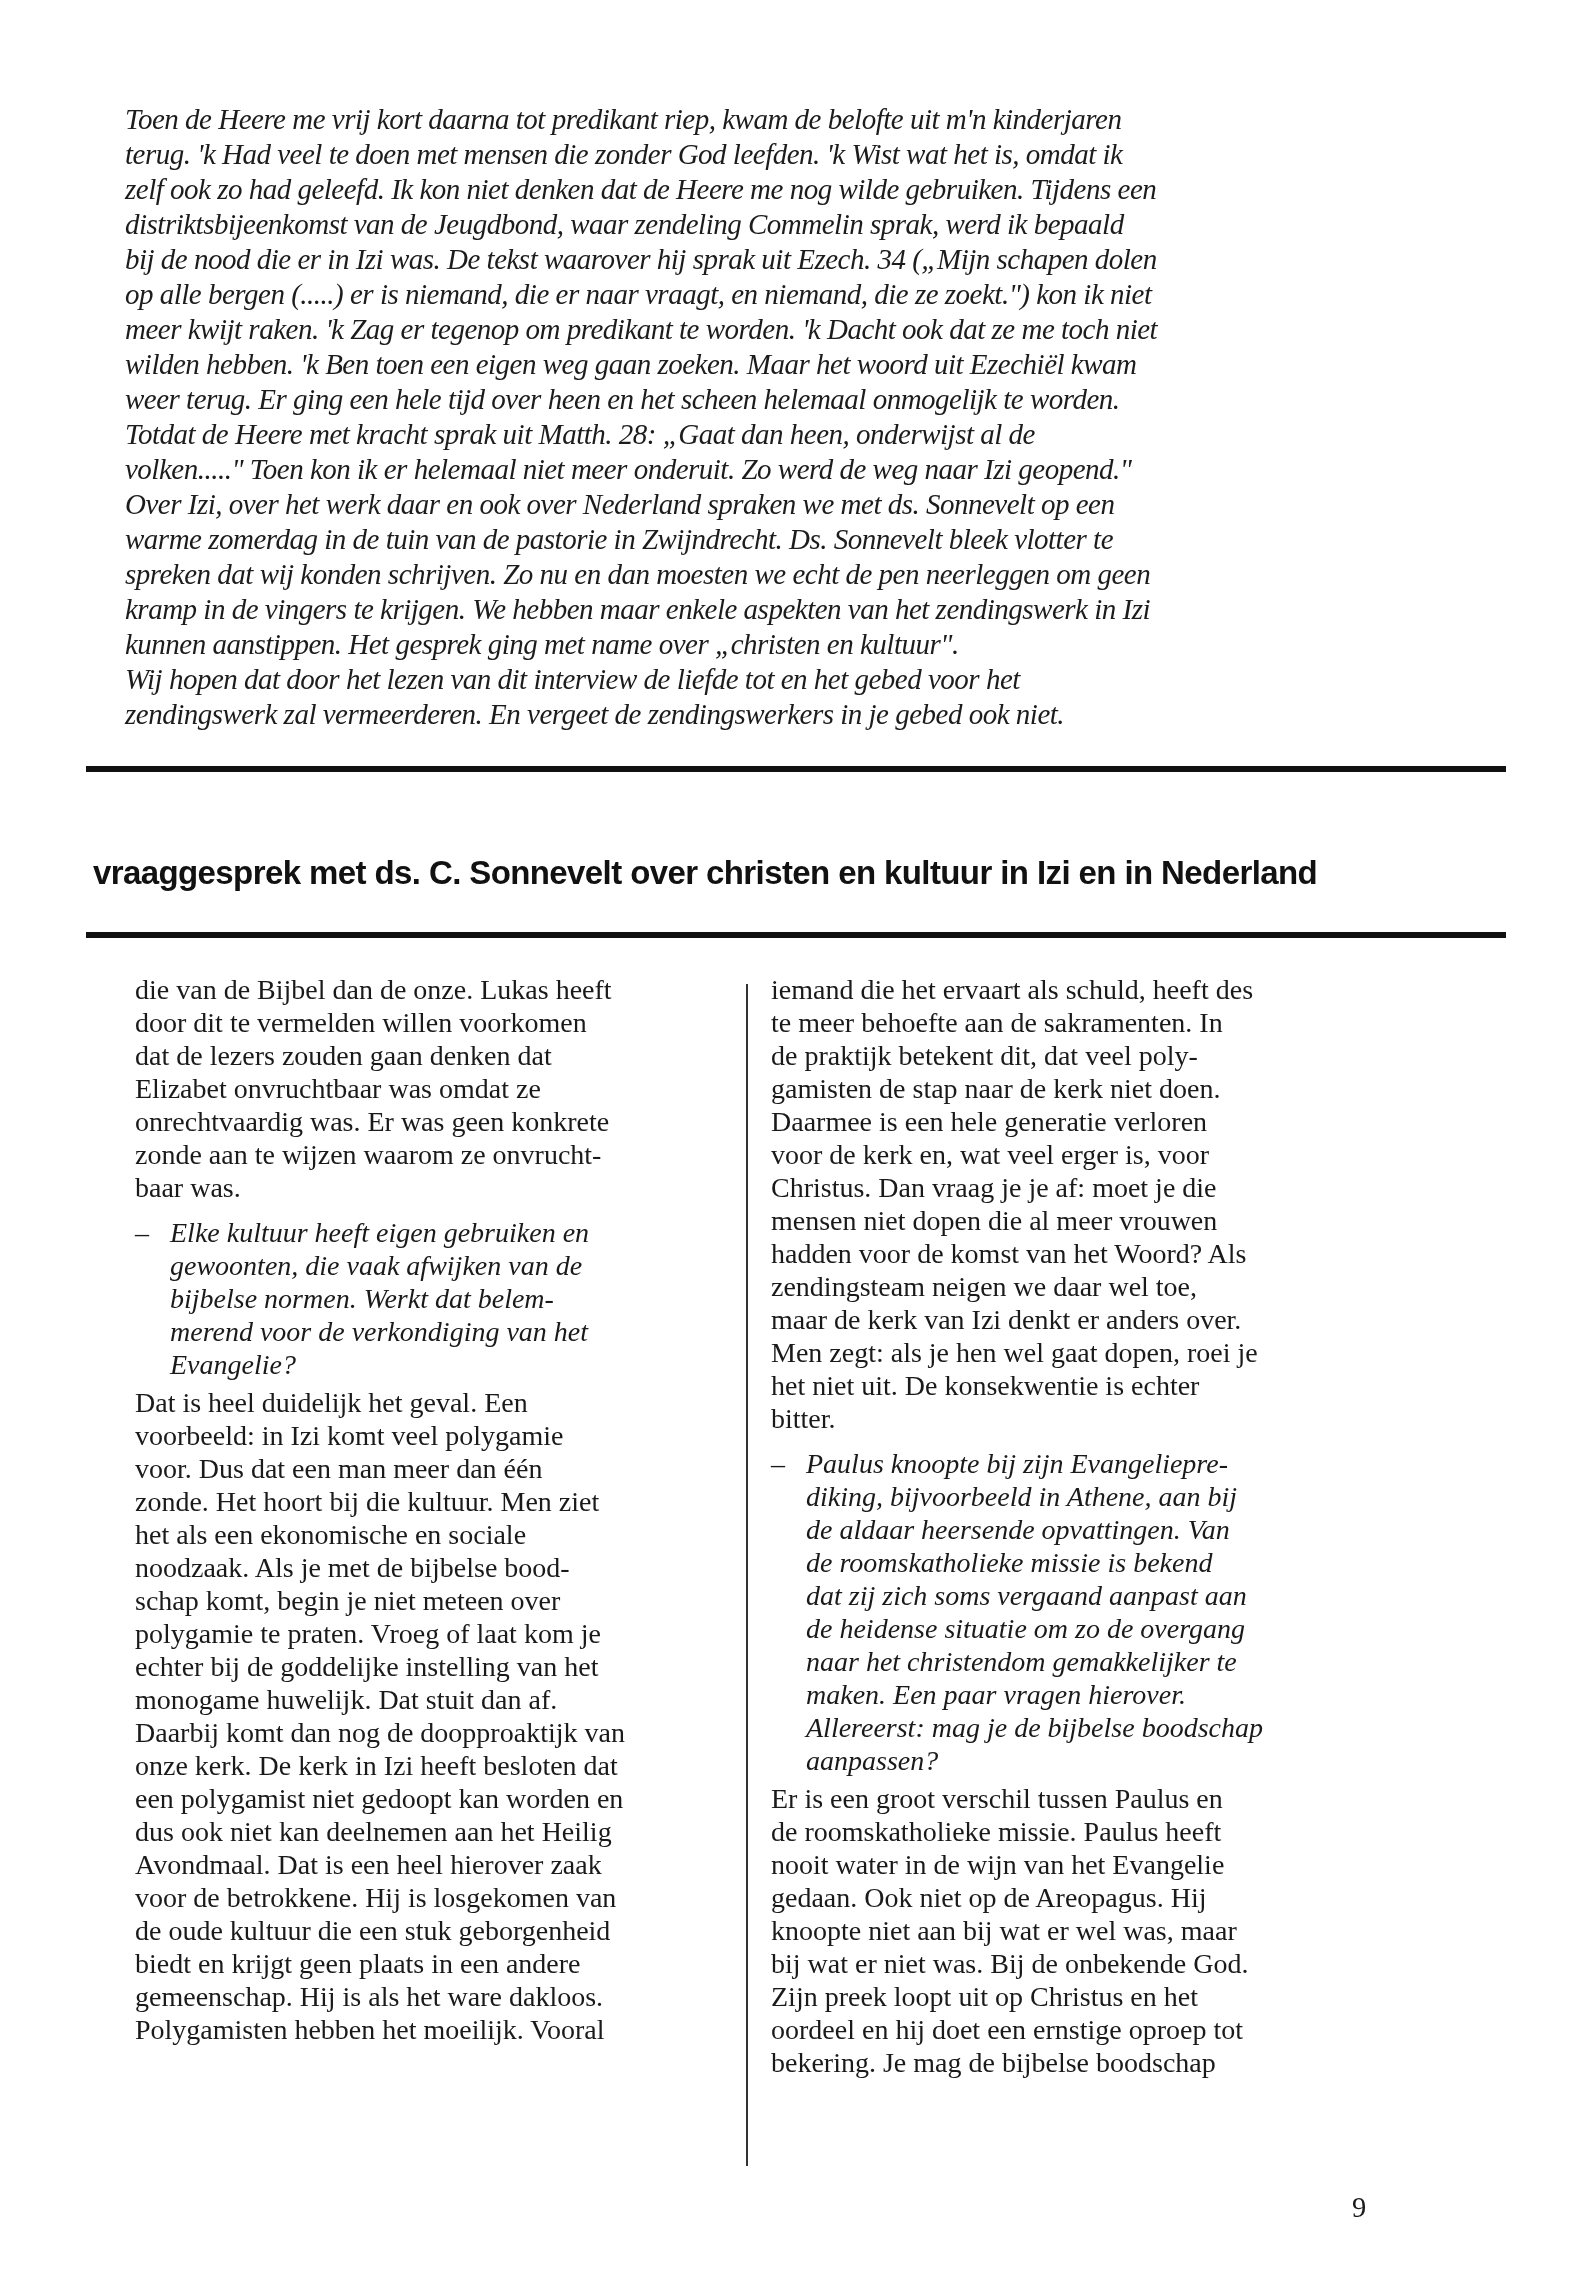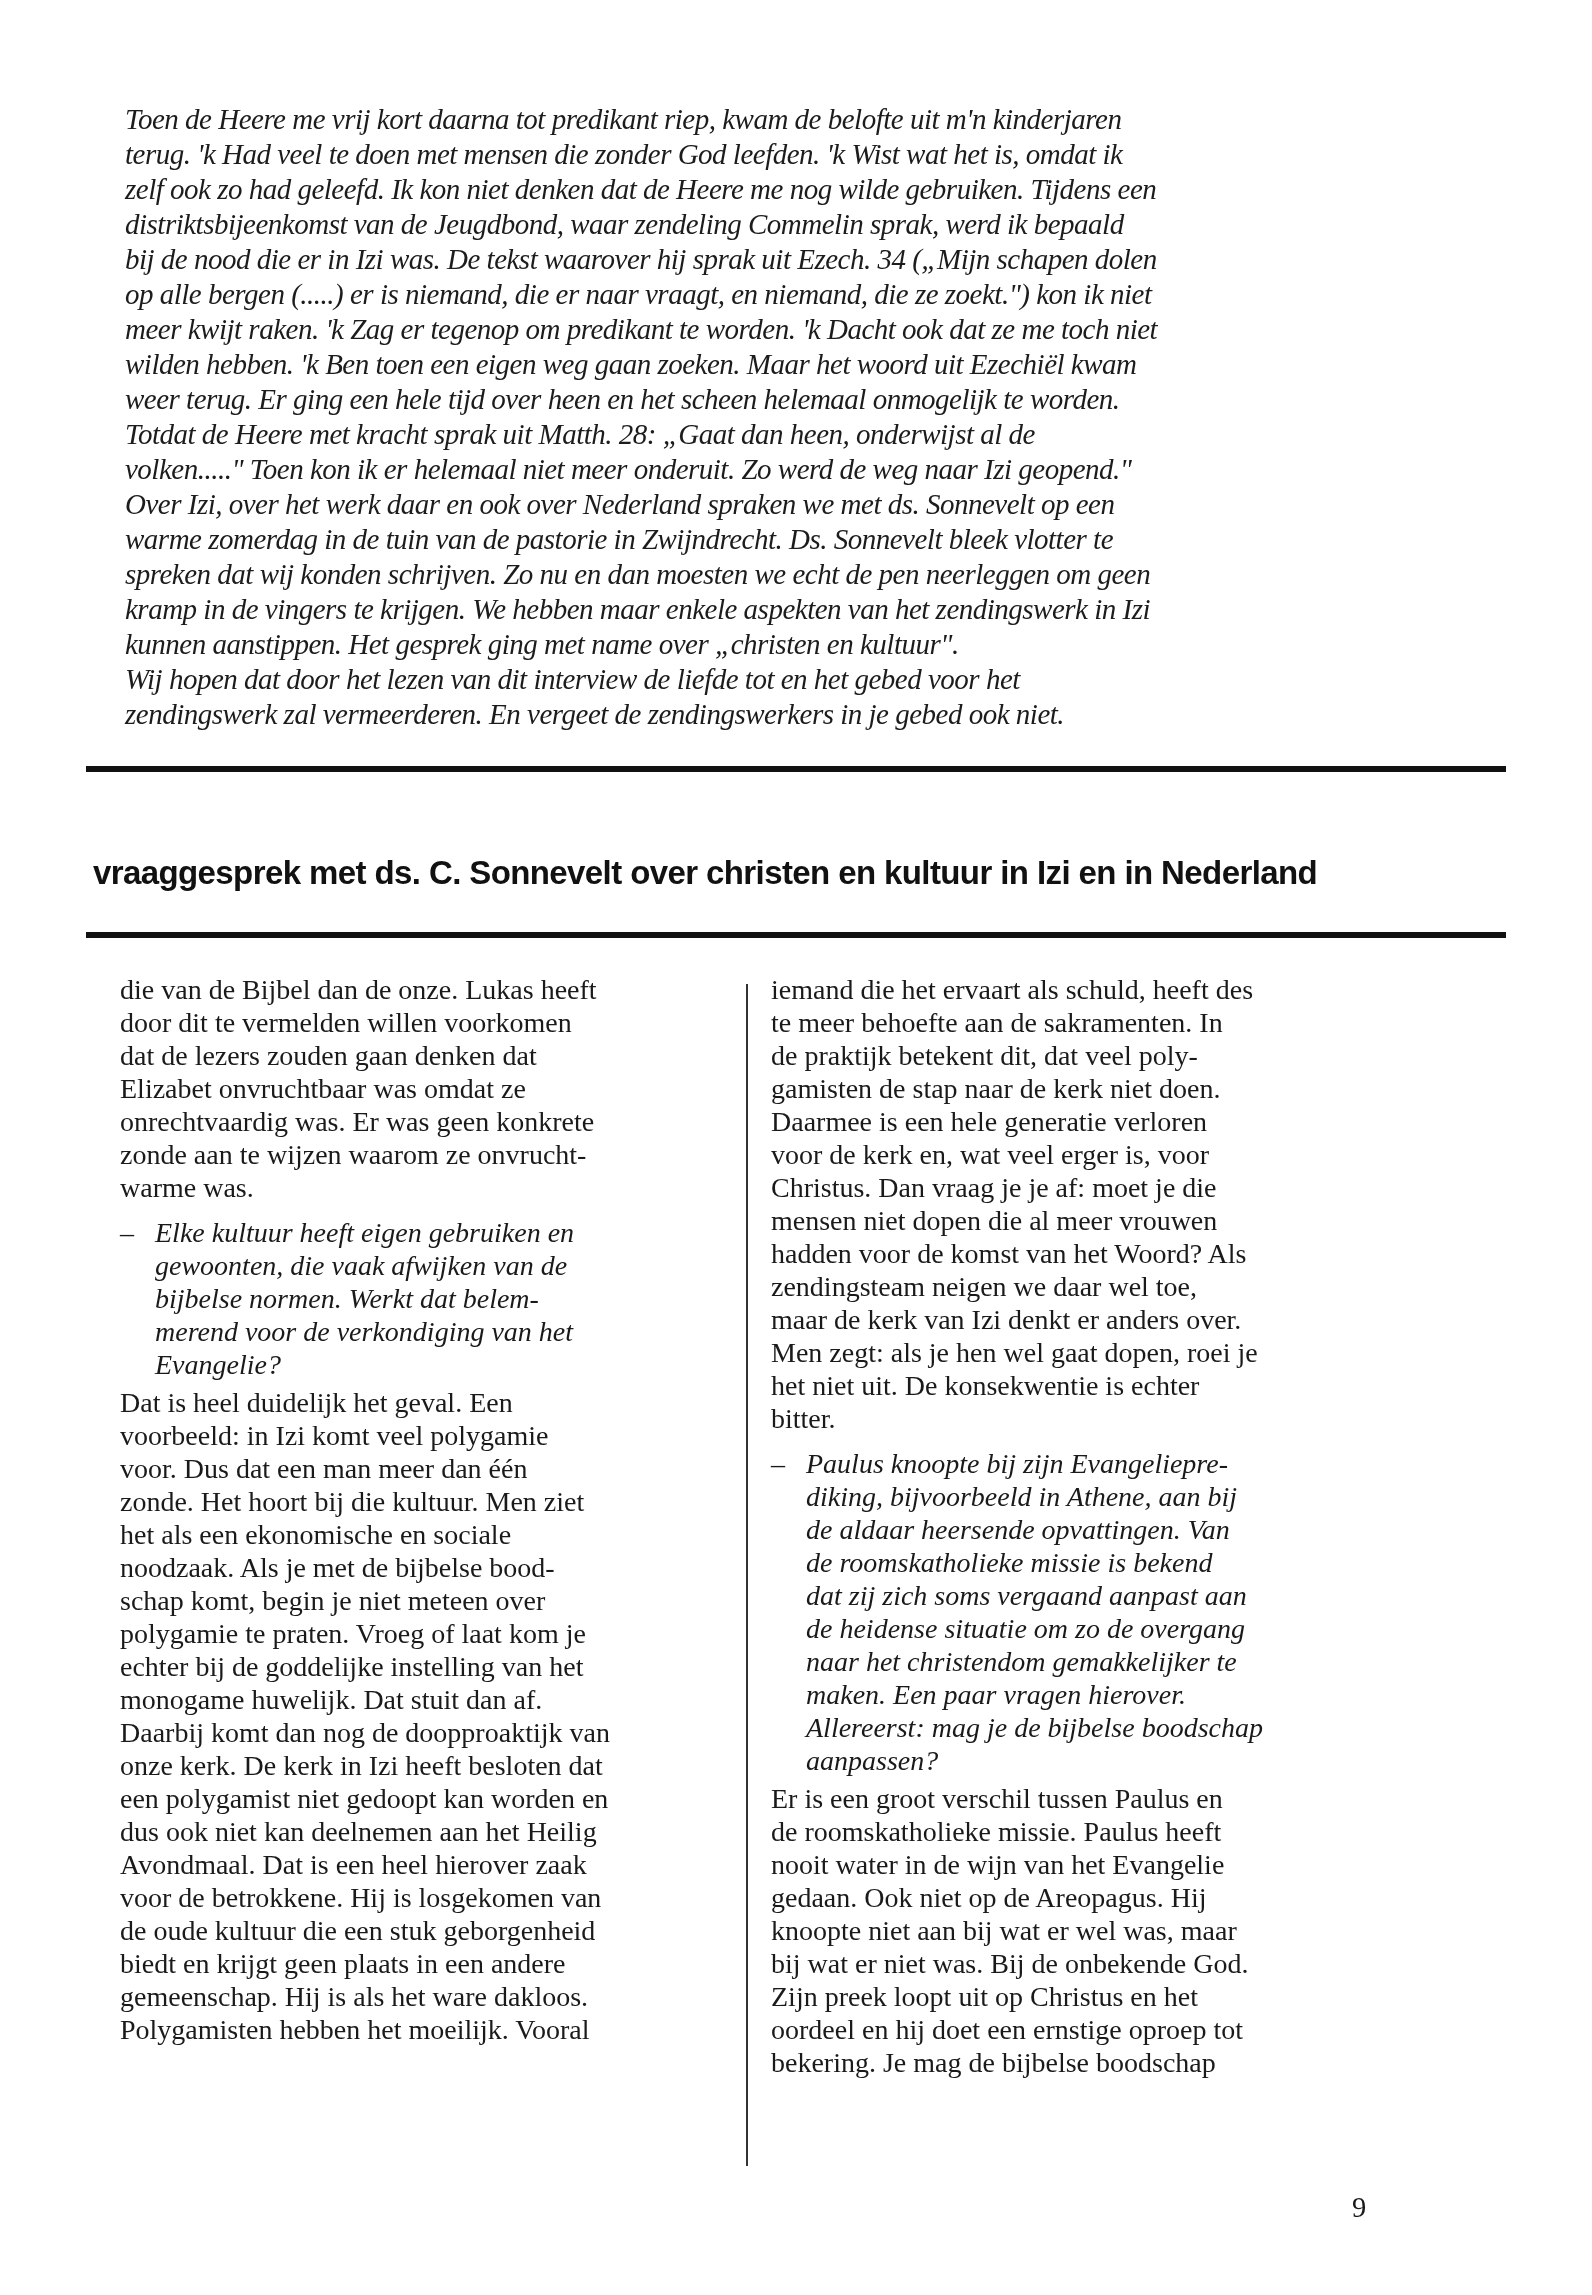--- a/index.html
+++ b/index.html
@@ -26,21 +26,21 @@
       position: absolute; left: 93px; top: 854px; width: 1381px;
       font-family: Liberation Sans, sans-serif; font-weight: bold;
       font-size: 33px; line-height: 38px; letter-spacing: -0.6px;
       color: #111; white-space: nowrap;
     }
     .col {
       position: absolute; top: 973px;
       font-family: "Liberation Serif", serif;
       font-size: 28px; line-height: 33px; color: #1a1a1a;
     }
-    .col-left { left: 120px; width: 604px; }
+    .col-left { left: 135px; width: 604px; }
     .col-right { left: 771px; width: 621px; }
     .col p { margin: 0; }
     .line { display: block; white-space: nowrap; }
     .q { font-style: italic; position: relative; padding-left: 35px; margin: 12px 0 5.2px 0; }
     .q .dash { position: absolute; left: 0; top: 0; font-style: normal; }
     .divider {
       position: absolute; left: 746px; top: 984px; width: 1.7px; height: 1182px;
       background: #333;
     }
     .page-number {
@@ -79,21 +79,21 @@
 <div class="rule-bottom"></div>
 
 <div class="col col-left">
   <p>
       <span class="line">die van de Bijbel dan de onze. Lukas heeft</span>
       <span class="line">door dit te vermelden willen voorkomen</span>
       <span class="line">dat de lezers zouden gaan denken dat</span>
       <span class="line">Elizabet onvruchtbaar was omdat ze</span>
       <span class="line">onrechtvaardig was. Er was geen konkrete</span>
       <span class="line">zonde aan te wijzen waarom ze onvrucht-</span>
-      <span class="line">warme was.</span>
+      <span class="line">baar was.</span>
     </p>
   <div class="q">
     <span class="dash">–</span>
     <div>
         <span class="line">Elke kultuur heeft eigen gebruiken en</span>
         <span class="line">gewoonten, die vaak afwijken van de</span>
         <span class="line">bijbelse normen. Werkt dat belem-</span>
         <span class="line">merend voor de verkondiging van het</span>
         <span class="line">Evangelie?</span>
       </div>

